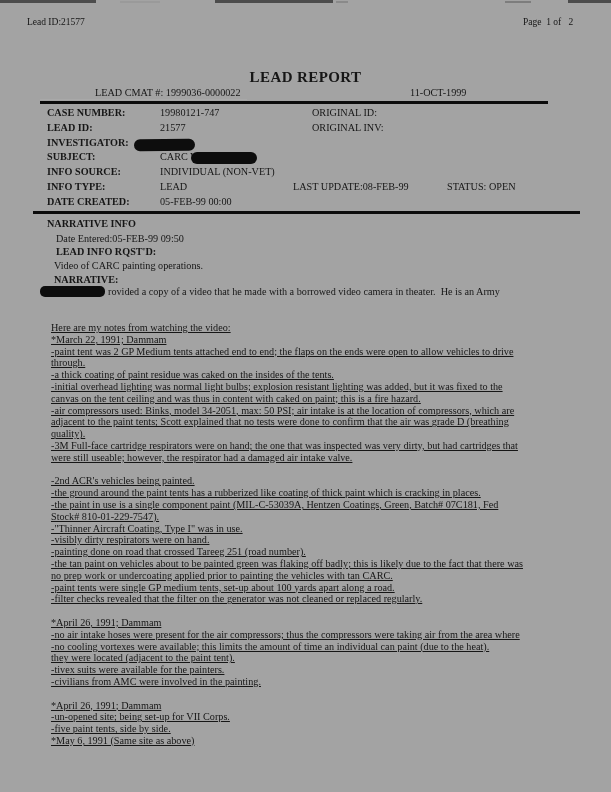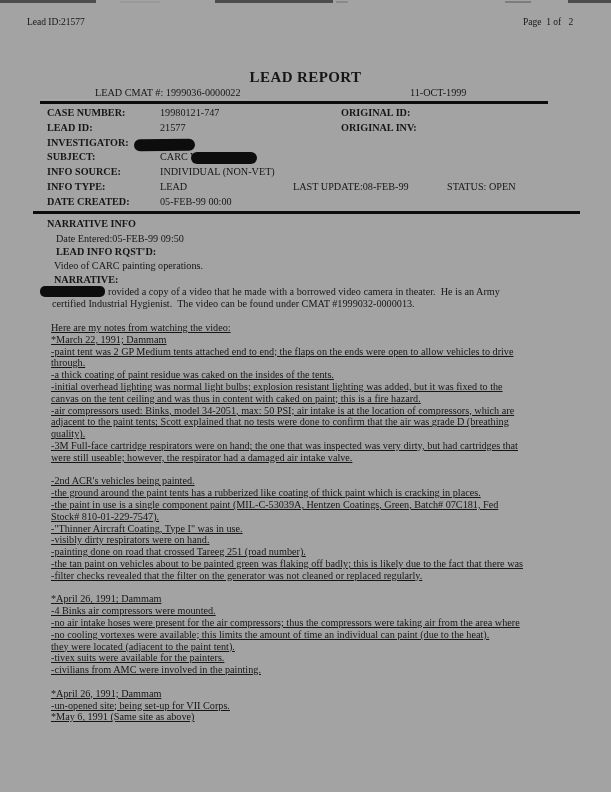--- a/index.html
+++ b/index.html
@@ -10,21 +10,21 @@
     font-size:10.2px;
   }
   .abs { position:absolute; }
   .b { font-weight:normal;margin-top:12px; }
   .pre { white-space:pre; }
   .mark { position:absolute; background:#4c4c4c; }
   .rule { position:absolute; background:#0c0c0c; }
   .redact { background:#0d0d0d; border-radius:6px; }
   .tl { position:absolute; left:47px; font-weight:bold; white-space:pre; }
   .tv { position:absolute; left:137px; white-space:pre;margin-left:23px; }
-  .rl { position:absolute; left:312px; font-weight:bold; white-space:pre;margin-left:29px; }
+  .rl { position:absolute; left:312px; font-weight:normal; white-space:pre; }
   .trow { position:absolute; left:0; width:100%; height:13px; }
   .hdr { font-size:9.5px; }
   .title { left:0; width:100%; text-align:center; font-size:15px; font-weight:bold; letter-spacing:0.4px; }
   .sect { font-weight:bold; }
   .nline { height:11.8px; line-height:11.8px; white-space:pre; }
   #notes { position:absolute; left:51px; top:322px;text-decoration:underline; }
   .inlineredact { display:inline-block; width:65px; height:11px; background:#0d0d0d;
                   border-radius:5px; vertical-align:-2px; margin-right:3px; }
 </style>
 </head>
@@ -88,21 +88,20 @@
 
   <div class="rule" style="left:33px;top:211px;width:547px;height:3px"></div>
 
   <div class="abs sect" style="left:47px;top:218px">NARRATIVE INFO</div>
   <div class="abs" style="left:56px;top:233px"><span class="b">Date Entered:</span><span>05-FEB-99 09:50</span></div>
   <div class="abs sect" style="left:56px;top:246px">LEAD INFO RQST'D:</div>
   <div class="abs" style="left:54px;top:260px">Video of CARC painting operations.</div>
   <div class="abs sect" style="left:54px;top:274px">NARRATIVE:</div>
 
   <div class="abs pre" style="left:40px;top:286px"><span class="inlineredact"></span><span class="pre">rovided a copy of a video that he made with a borrowed video camera in theater.  He is an Army</span></div>
-  <div class="abs pre" style="left:52px;top:298px">certified Industrial Hygienist.  The video can be found under CMAT #1999032-0000013.</div>
 
   <div id="notes">
       <div class="nline">Here are my notes from watching the video:</div>
       <div class="nline">*March 22, 1991; Dammam</div>
       <div class="nline">-paint tent was 2 GP Medium tents attached end to end; the flaps on the ends were open to allow vehicles to drive</div>
       <div class="nline">through.</div>
       <div class="nline">-a thick coating of paint residue was caked on the insides of the tents.</div>
       <div class="nline">-initial overhead lighting was normal light bulbs; explosion resistant lighting was added, but it was fixed to the</div>
       <div class="nline">canvas on the tent ceiling and was thus in content with caked on paint; this is a fire hazard.</div>
       <div class="nline">-air compressors used: Binks, model 34-2051, max: 50 PSI; air intake is at the location of compressors, which are</div>
@@ -112,28 +111,30 @@
       <div class="nline">were still useable; however, the respirator had a damaged air intake valve.</div>
       <div class="nline"></div>
       <div class="nline">-2nd ACR's vehicles being painted.</div>
       <div class="nline">-the ground around the paint tents has a rubberized like coating of thick paint which is cracking in places.</div>
       <div class="nline">-the paint in use is a single component paint (MIL-C-53039A, Hentzen Coatings, Green, Batch# 07C181, Fed</div>
       <div class="nline">Stock# 810-01-229-7547).</div>
       <div class="nline">-"Thinner Aircraft Coating, Type I" was in use.</div>
       <div class="nline">-visibly dirty respirators were on hand.</div>
       <div class="nline">-painting done on road that crossed Tareeg 251 (road number).</div>
       <div class="nline">-the tan paint on vehicles about to be painted green was flaking off badly; this is likely due to the fact that there was</div>
+      <div class="nline">no prep work or undercoating applied prior to painting the vehicles with tan CARC.</div>
+      <div class="nline">-paint tents were single GP medium tents, set-up about 100 yards apart along a road.</div>
       <div class="nline">-filter checks revealed that the filter on the generator was not cleaned or replaced regularly.</div>
       <div class="nline"></div>
       <div class="nline">*April 26, 1991; Dammam</div>
-      <div class="nline">-4 Binks air compressors were mounted.</div>
       <div class="nline">-no air intake hoses were present for the air compressors; thus the compressors were taking air from the area where</div>
       <div class="nline">-no cooling vortexes were available; this limits the amount of time an individual can paint (due to the heat).</div>
       <div class="nline">they were located (adjacent to the paint tent).</div>
       <div class="nline">-tivex suits were available for the painters.</div>
       <div class="nline">-civilians from AMC were involved in the painting.</div>
       <div class="nline"></div>
       <div class="nline">*April 26, 1991; Dammam</div>
       <div class="nline">-un-opened site; being set-up for VII Corps.</div>
+      <div class="nline">-five paint tents, side by side.</div>
       <div class="nline">*May 6, 1991 (Same site as above)</div>
     </div>
 
 </div>
 
 </body></html>

